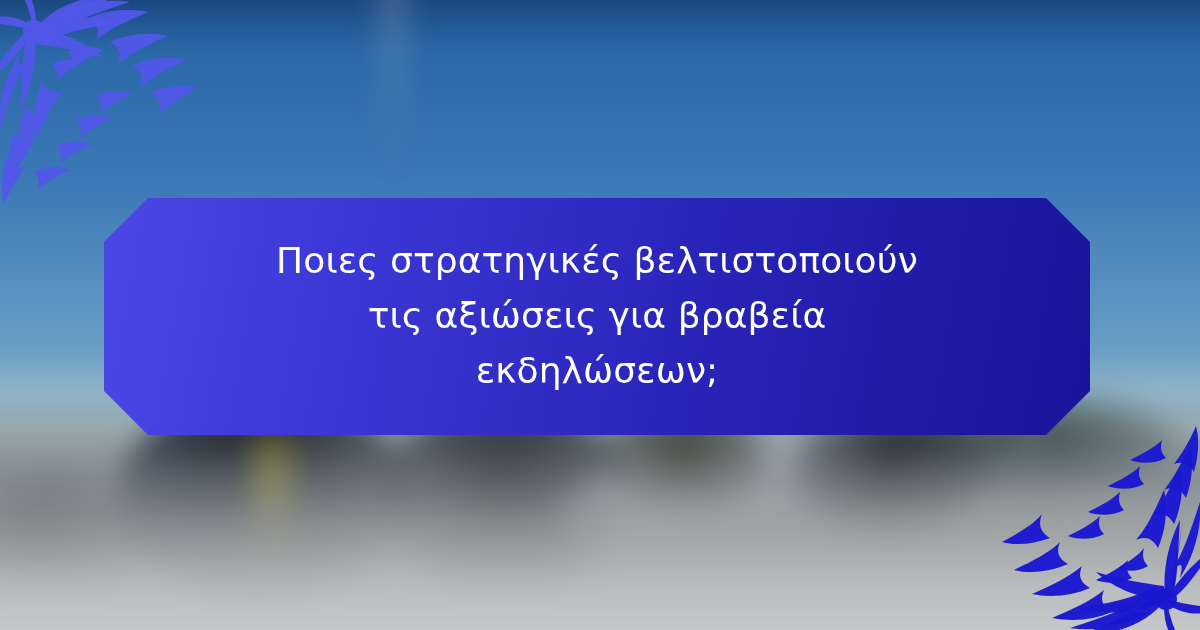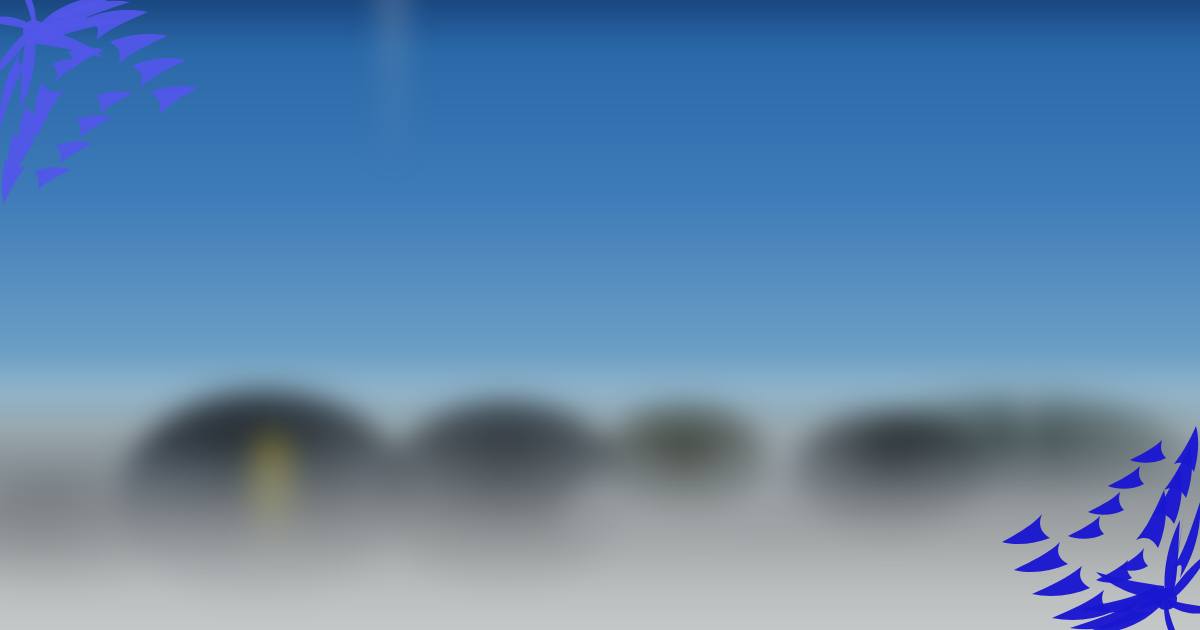--- a/index.html
+++ b/index.html
@@ -256,14 +256,17 @@
         <path d="M76 120 C 88 114, 102 114, 112 118 C 100 124, 88 130, 80 138 C 82 130, 81 125, 76 120 Z"></path>
         <path d="M56 146 C 68 140, 82 140, 92 144 C 80 150, 68 156, 60 164 C 62 156, 61 151, 56 146 Z"></path>
         <path d="M34 172 C 46 166, 60 166, 70 170 C 58 176, 46 182, 38 190 C 40 182, 39 177, 34 172 Z"></path>
 
         <path d="M36 30 C 62 22, 92 18, 122 18 C 94 24, 66 30, 42 38 Z" fill-opacity="0.55"></path>
         <path d="M32 34 C 26 58, 20 88, 16 116 C 20 88, 24 58, 28 36 Z" fill-opacity="0.55"></path>
       </g>
     </svg>
   </div>
 
+  <div class="banner">
+    <div class="banner-text">Ποιες στρατηγικές βελτιστοποιούν τις αξιώσεις για βραβεία εκδηλώσεων;</div>
+  </div>
 
 </div>
 
 </body></html>

